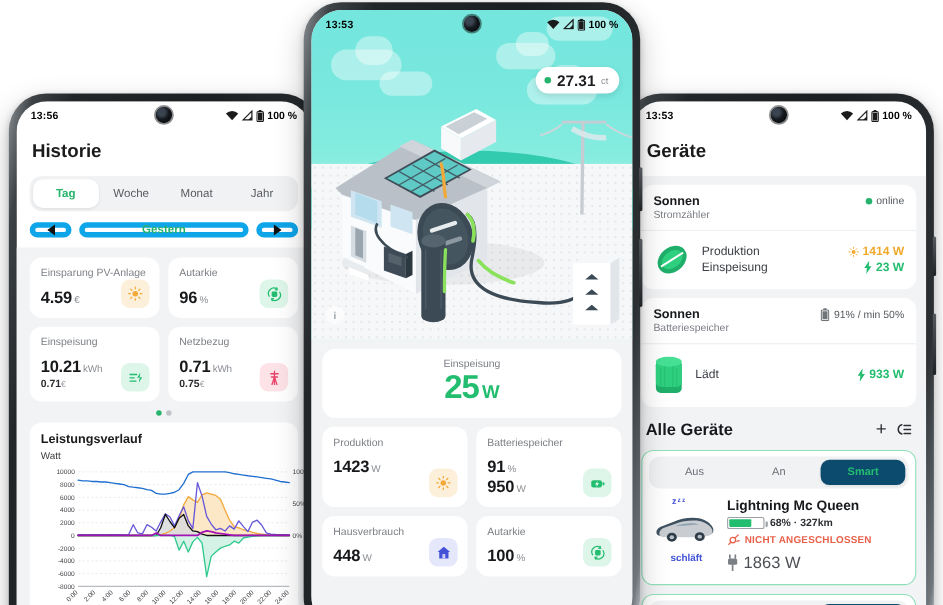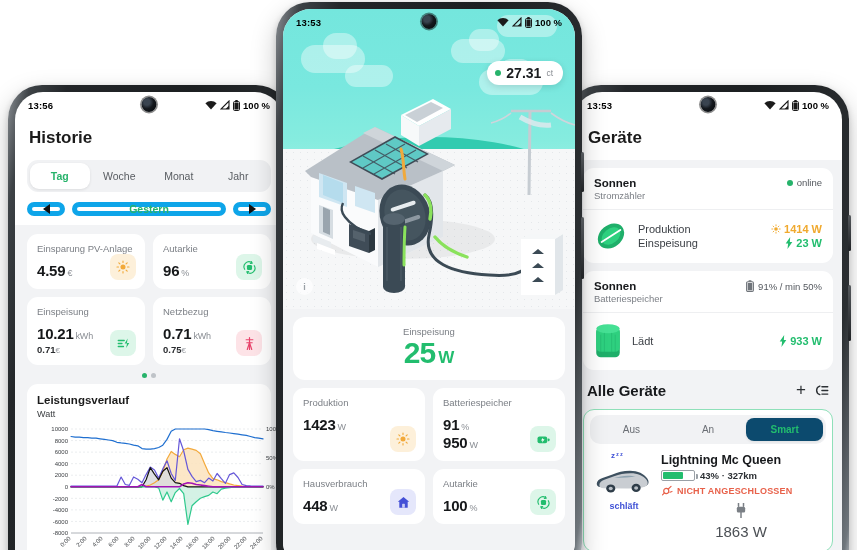--- a/index.html
+++ b/index.html
@@ -173,21 +173,21 @@
   .smartseg .o.active { background:#0c4a6e; color:#22bd6e; font-weight:700; box-shadow:0 1px 3px rgba(0,0,0,.08);}
   .smartbody { display:flex; gap:8px; padding:9px 11px 11px; align-items:flex-start; }
   .smartbody .txt { flex:1; }
   .smartbody .nm { font-size:12.5px; font-weight:700; color:#17191c; }
   .battline { display:flex; align-items:center; gap:5px; margin-top:3px; }
   .battbar { width:34px;height:11px;border:1.5px solid #9aa0a6; border-radius:2px; position:relative; padding:1px;}
   .battbar i { display:block;height:100%;background:#22bd6e;border-radius:1px; }
   .battbar:after { content:""; position:absolute; right:-4px; top:3px; width:2px;height:5px;background:#9aa0a6;border-radius:0 1px 1px 0;}
   .battline .pct { font-size:9.5px; font-weight:700; color:#2c3034; }
   .warn { display:flex;align-items:center;gap:4px; margin-top:4px; font-size:9px; font-weight:700; color:#e8614a; letter-spacing:.2px;}
-  .wattline { display:flex;align-items:center;gap:5px; margin-top:6px; font-size:15px; color:#4c5055; font-weight:500;flex-direction:column;}
+  .wattline { display:flex;align-items:center;gap:5px; margin-top:6px; font-size:15px; color:#4c5055; font-weight:500;}
   .sleeplabel { font-size:9px; font-weight:700; color:#3f51d6; }
   .zzz { font-size:8px; font-weight:700; color:#3f51d6; letter-spacing:1px; }
 </style>
 </head>
 <body>
 
 <div id="stage">
 
   <div class="phone" id="phoneLeft">
     <div class="btn-vol" style="top:120px;height:34px;"></div>
@@ -490,21 +490,21 @@
                   <ellipse cx="47" cy="26" rx="2.3" ry="2" fill="#b9bfc6"></ellipse>
                 </svg>
                 <div class="sleeplabel" style="margin-top:2px;text-align:center;">schläft</div>
               </div>
               <div class="txt">
                 <div class="nm">Lightning Mc Queen</div>
                 <div class="battline">
                   <span class="battbar">
                       <i id="evFill" style="width: 68%;"></i>
                     </span>
-                  <span class="pct">43% · 327km</span>
+                  <span class="pct">68% · 327km</span>
                 </div>
                 <div class="warn">
                   <svg width="12" height="12" viewBox="0 0 16 16">
                       <path d="M4.6 10.6 2 13.2" stroke="#e8614a" stroke-width="1.6" stroke-linecap="round"></path>
                       <circle cx="7" cy="8" r="3.4" fill="none" stroke="#e8614a" stroke-width="1.6"></circle>
                       <path d="M10 5 13.4 1.8M12 9.6l2.6-1" stroke="#e8614a" stroke-width="1.6" stroke-linecap="round"></path>
                     </svg>
                   <span>NICHT ANGESCHLOSSEN</span>
                 </div>
                 <div class="wattline">

